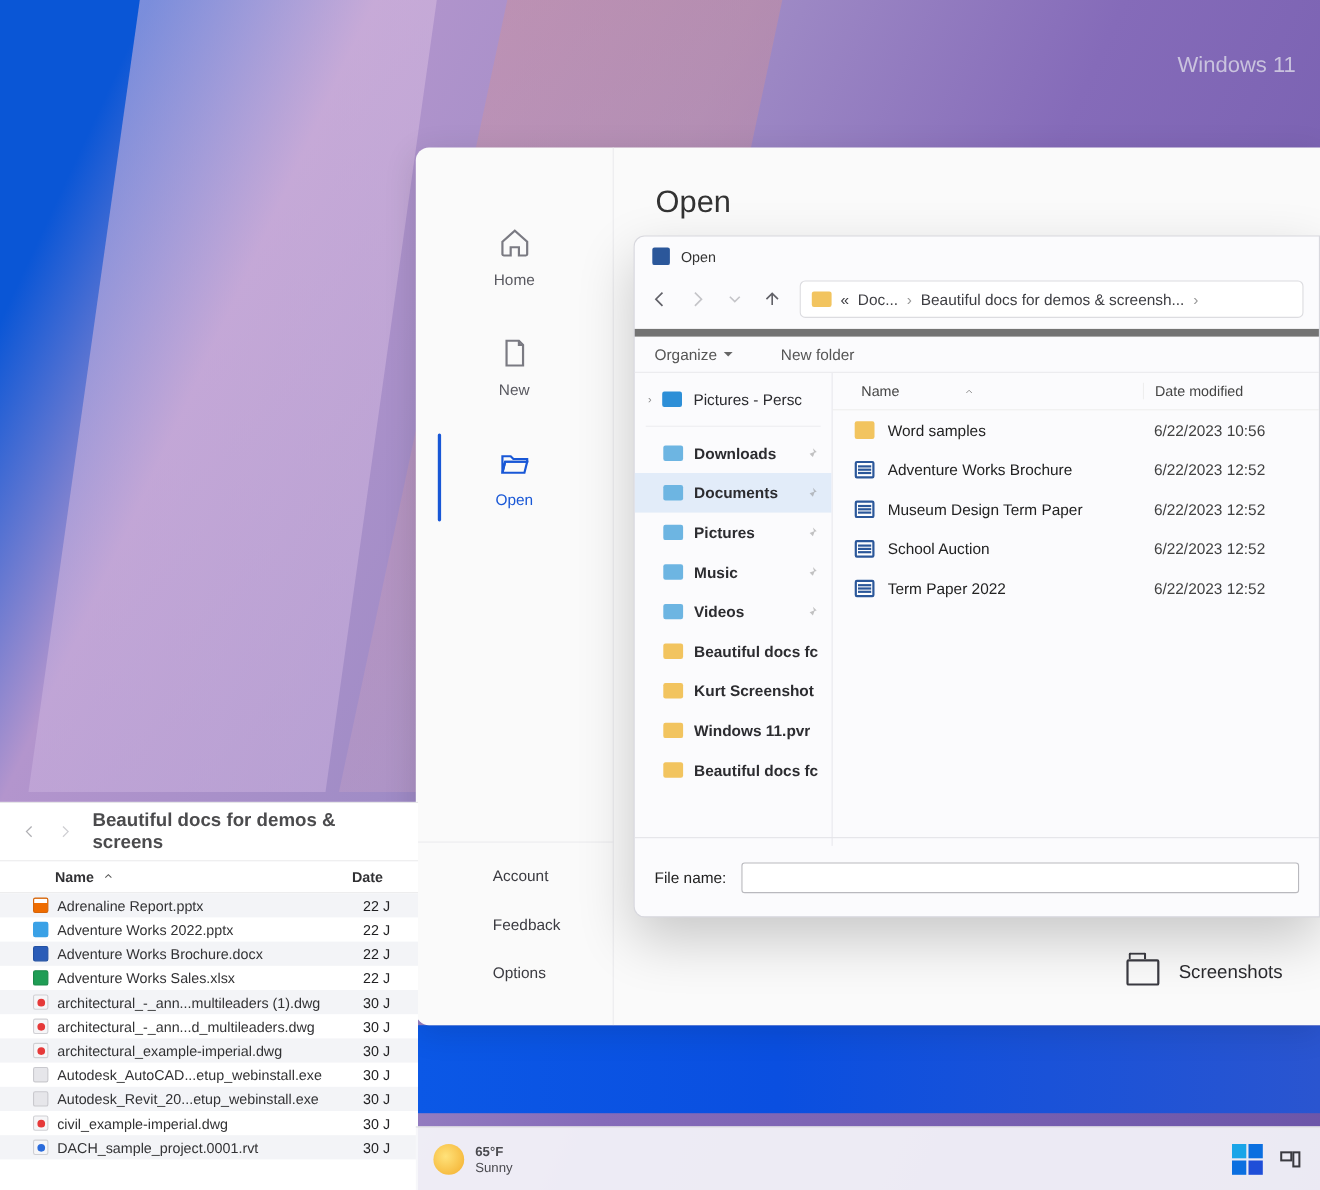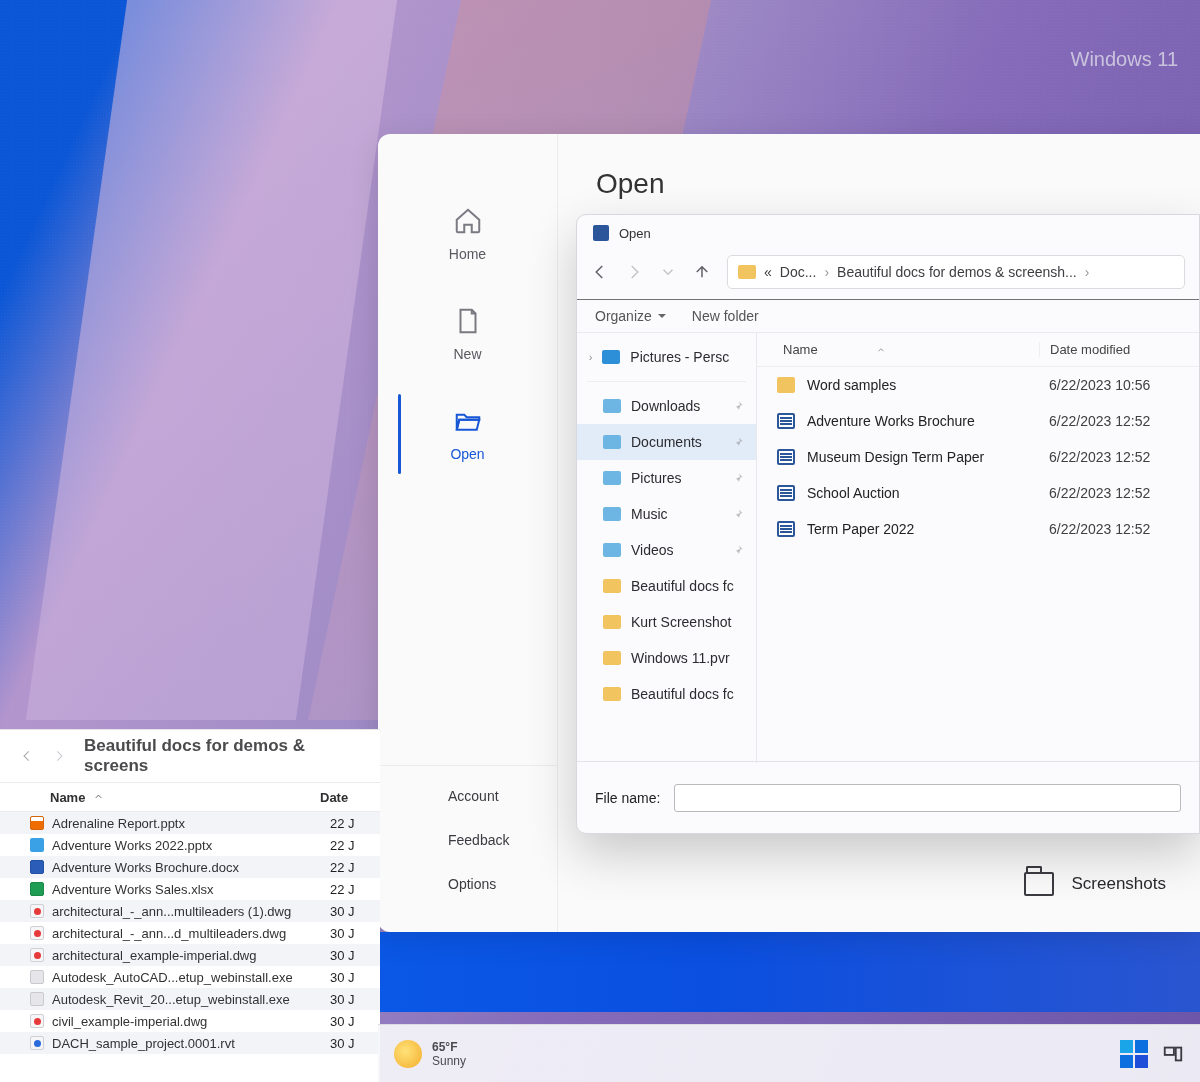--- a/index.html
+++ b/index.html
@@ -80,26 +80,26 @@
   box-shadow:0 20px 50px rgba(0,0,0,.2);
 }
 .dlg-title { display:flex; align-items:center; gap:10px; padding:10px 16px; font-size:13px; color:#333;}
 .dlg-w { width:16px;height:16px;background:#2b579a;border-radius:2px;}
 .dlg-nav { display:flex; align-items:center; gap:16px; padding:4px 14px 10px;}
 .dlg-arrow { width:18px; height:18px; color:#616168; }
 .dlg-arrow.disabled{opacity:.35;}
 .dlg-bc { flex:1; display:flex; align-items:center; height:34px; border:1px solid #dcdce0; border-radius:5px; background:#fff; padding:0 10px; gap:8px; font-size:14px; color:#3d3d42; overflow:hidden;}
 .dlg-bc .sep{color:#999;}
 .dlg-bc .fold-ic{width:18px;height:14px;background:#f2c45f;border-radius:2px;}
-.dlg-tools { display:flex; align-items:center; gap:26px; padding:8px 18px; border-top:1px solid #737373; border-bottom:1px solid #eaeaee; font-size:14px; color:#555;}
+.dlg-tools { display:flex; align-items:center; gap:44px; padding:8px 18px; border-top:7px solid #737373; border-bottom:1px solid #eaeaee; font-size:14px; color:#555;}
 .dlg-org::after{content:"";display:inline-block;margin-left:6px;border:4px solid transparent;border-top-color:#666;vertical-align:-1px;}
 .dlg-body { display:flex; height:430px;}
 .dlg-side { width:180px; border-right:1px solid #e9e9ed; padding-top:6px; overflow:hidden;}
 .dlg-s-item { display:flex; align-items:center; height:36px; padding:0 12px; gap:10px; font-size:14px; color:#2c2c30; cursor:pointer;}
-.dlg-s-item.indent{padding-left:26px;}
+.dlg-s-item.indent{padding-left:26px;font-weight:bold;}
 .dlg-s-item.active{background:#e2ecf9;}
 .dlg-s-item .pin{margin-left:auto;width:12px;height:12px;opacity:.5;}
 .dlg-fi { width:18px; height:14px; border-radius:2px; flex:none;}
 .fi-onedrive{background:#2d8fd7;}
 .fi-downloads{background:#6db5e2;}
 .fi-documents{background:#6db5e2;}
 .fi-pictures{background:#6db5e2;}
 .fi-music{background:#6db5e2;}
 .fi-videos{background:#6db5e2;}
 .fi-folder{background:#f2c45f;}

